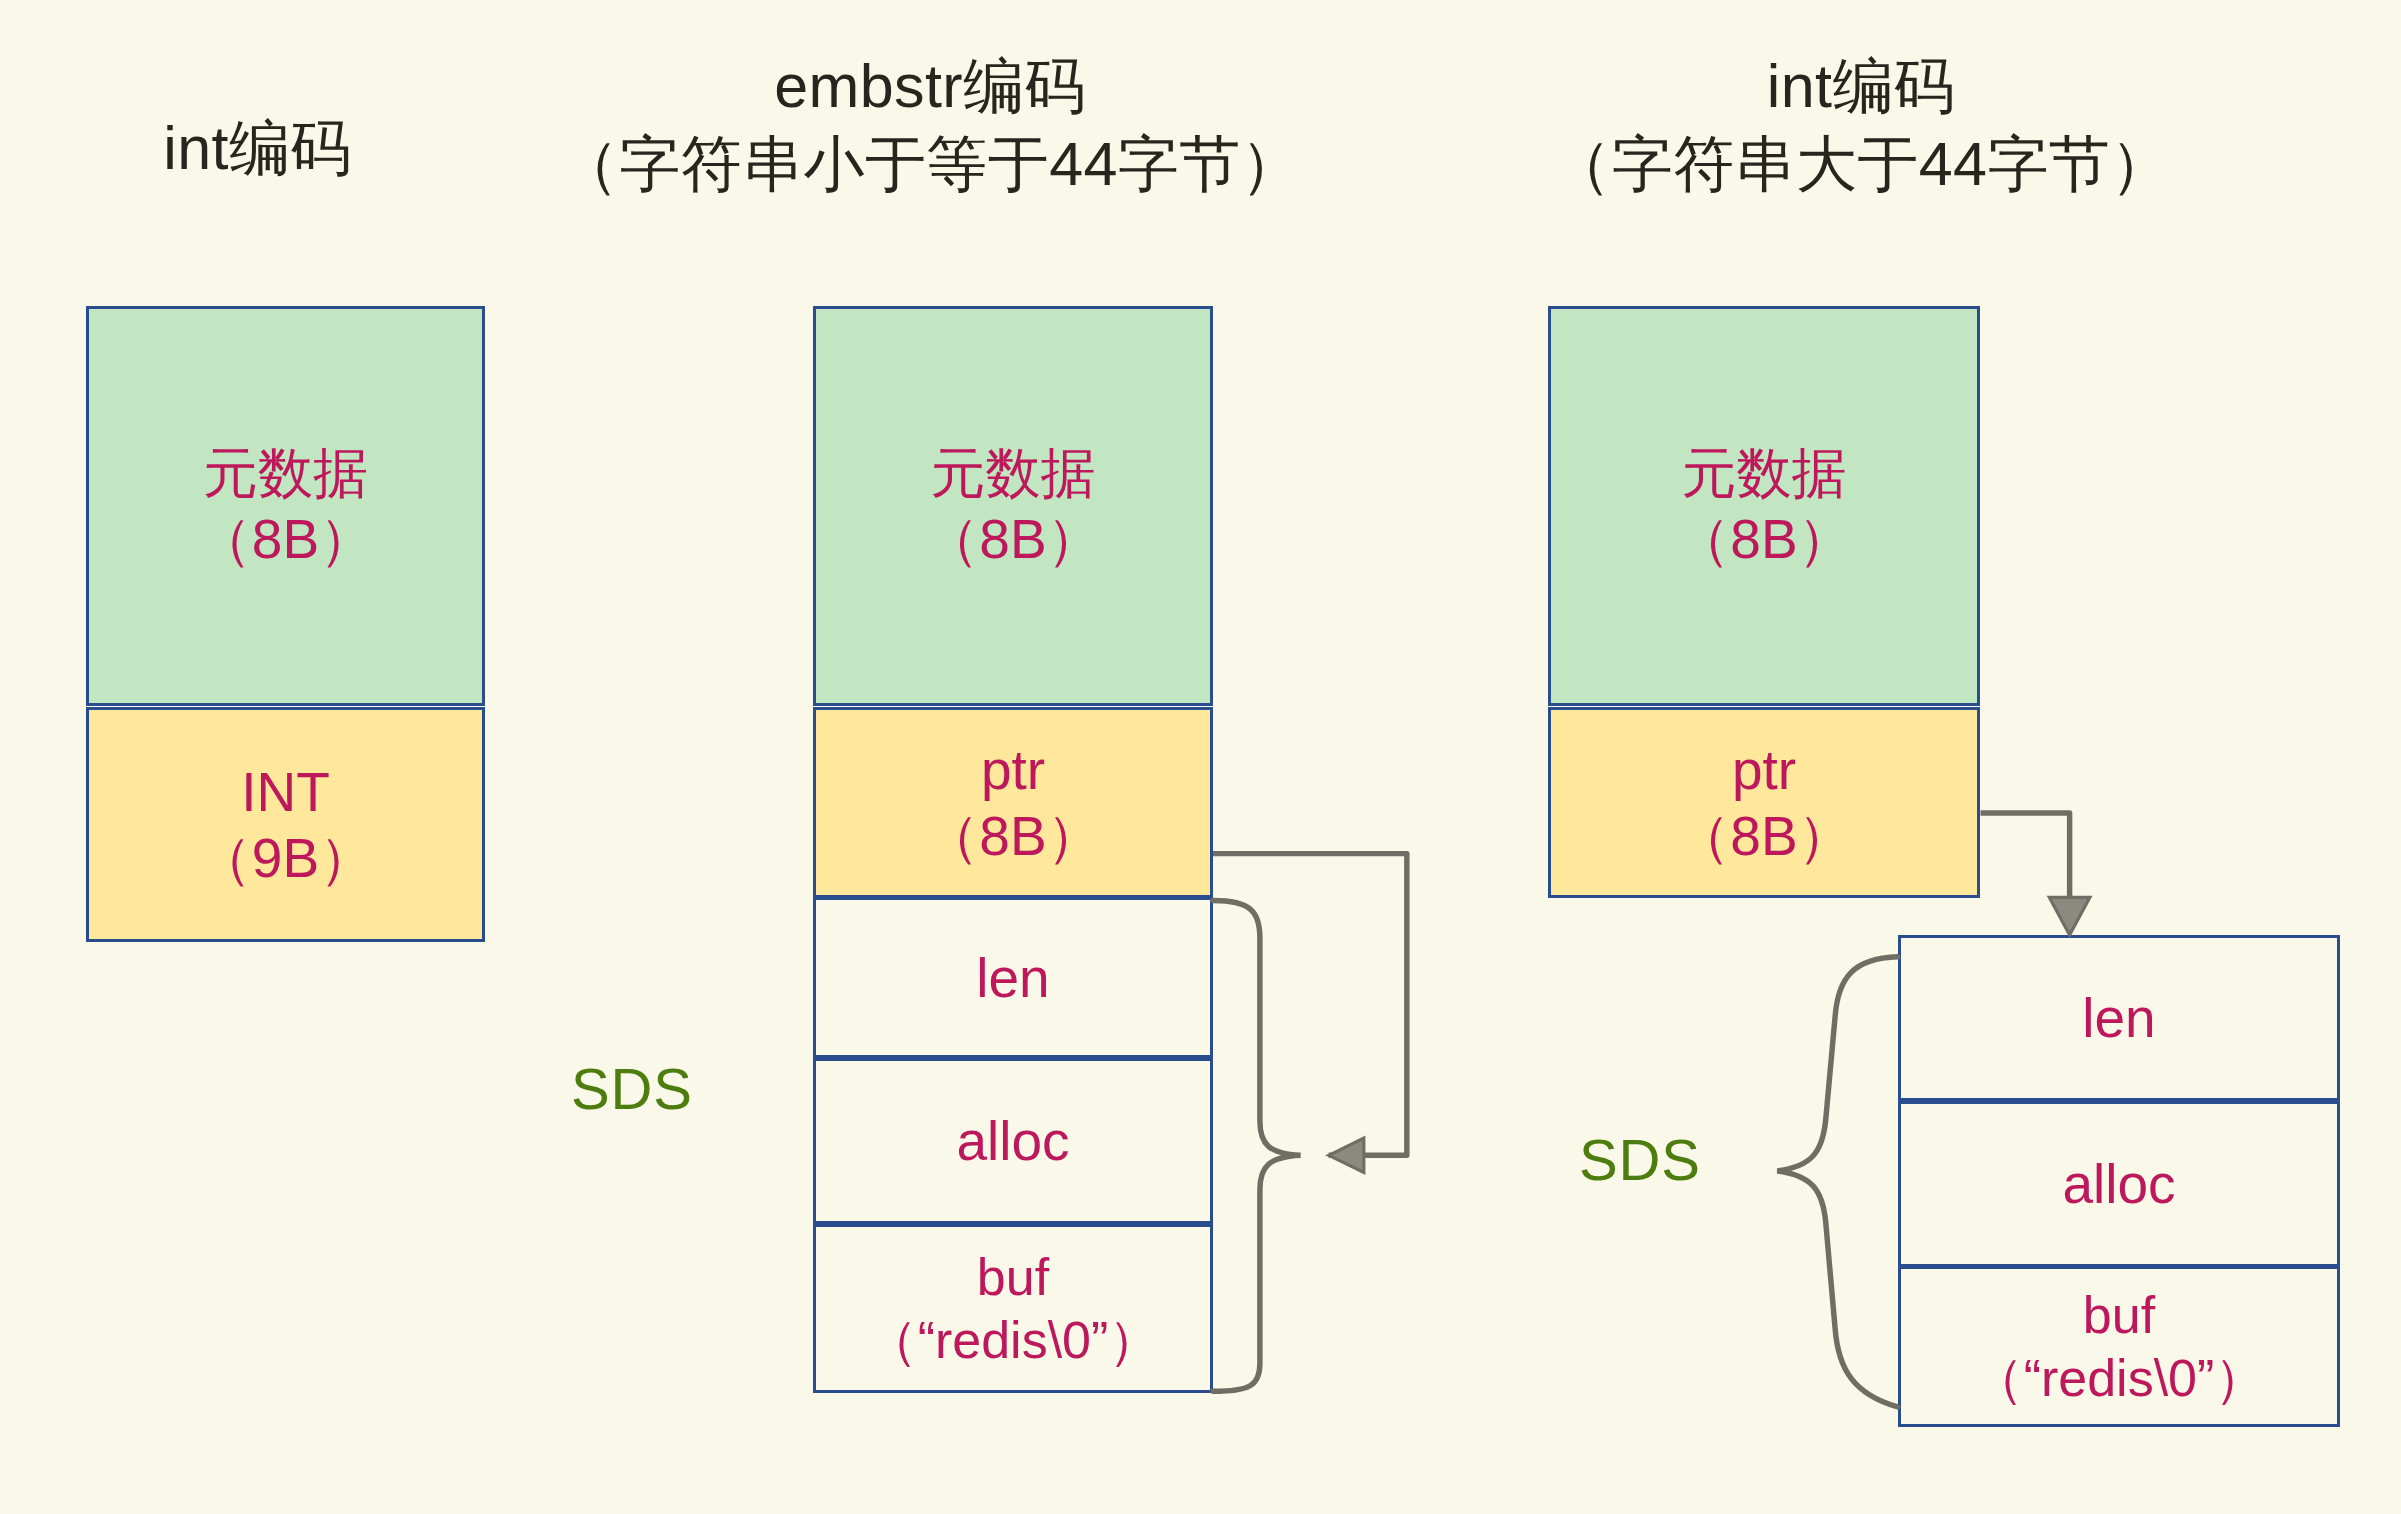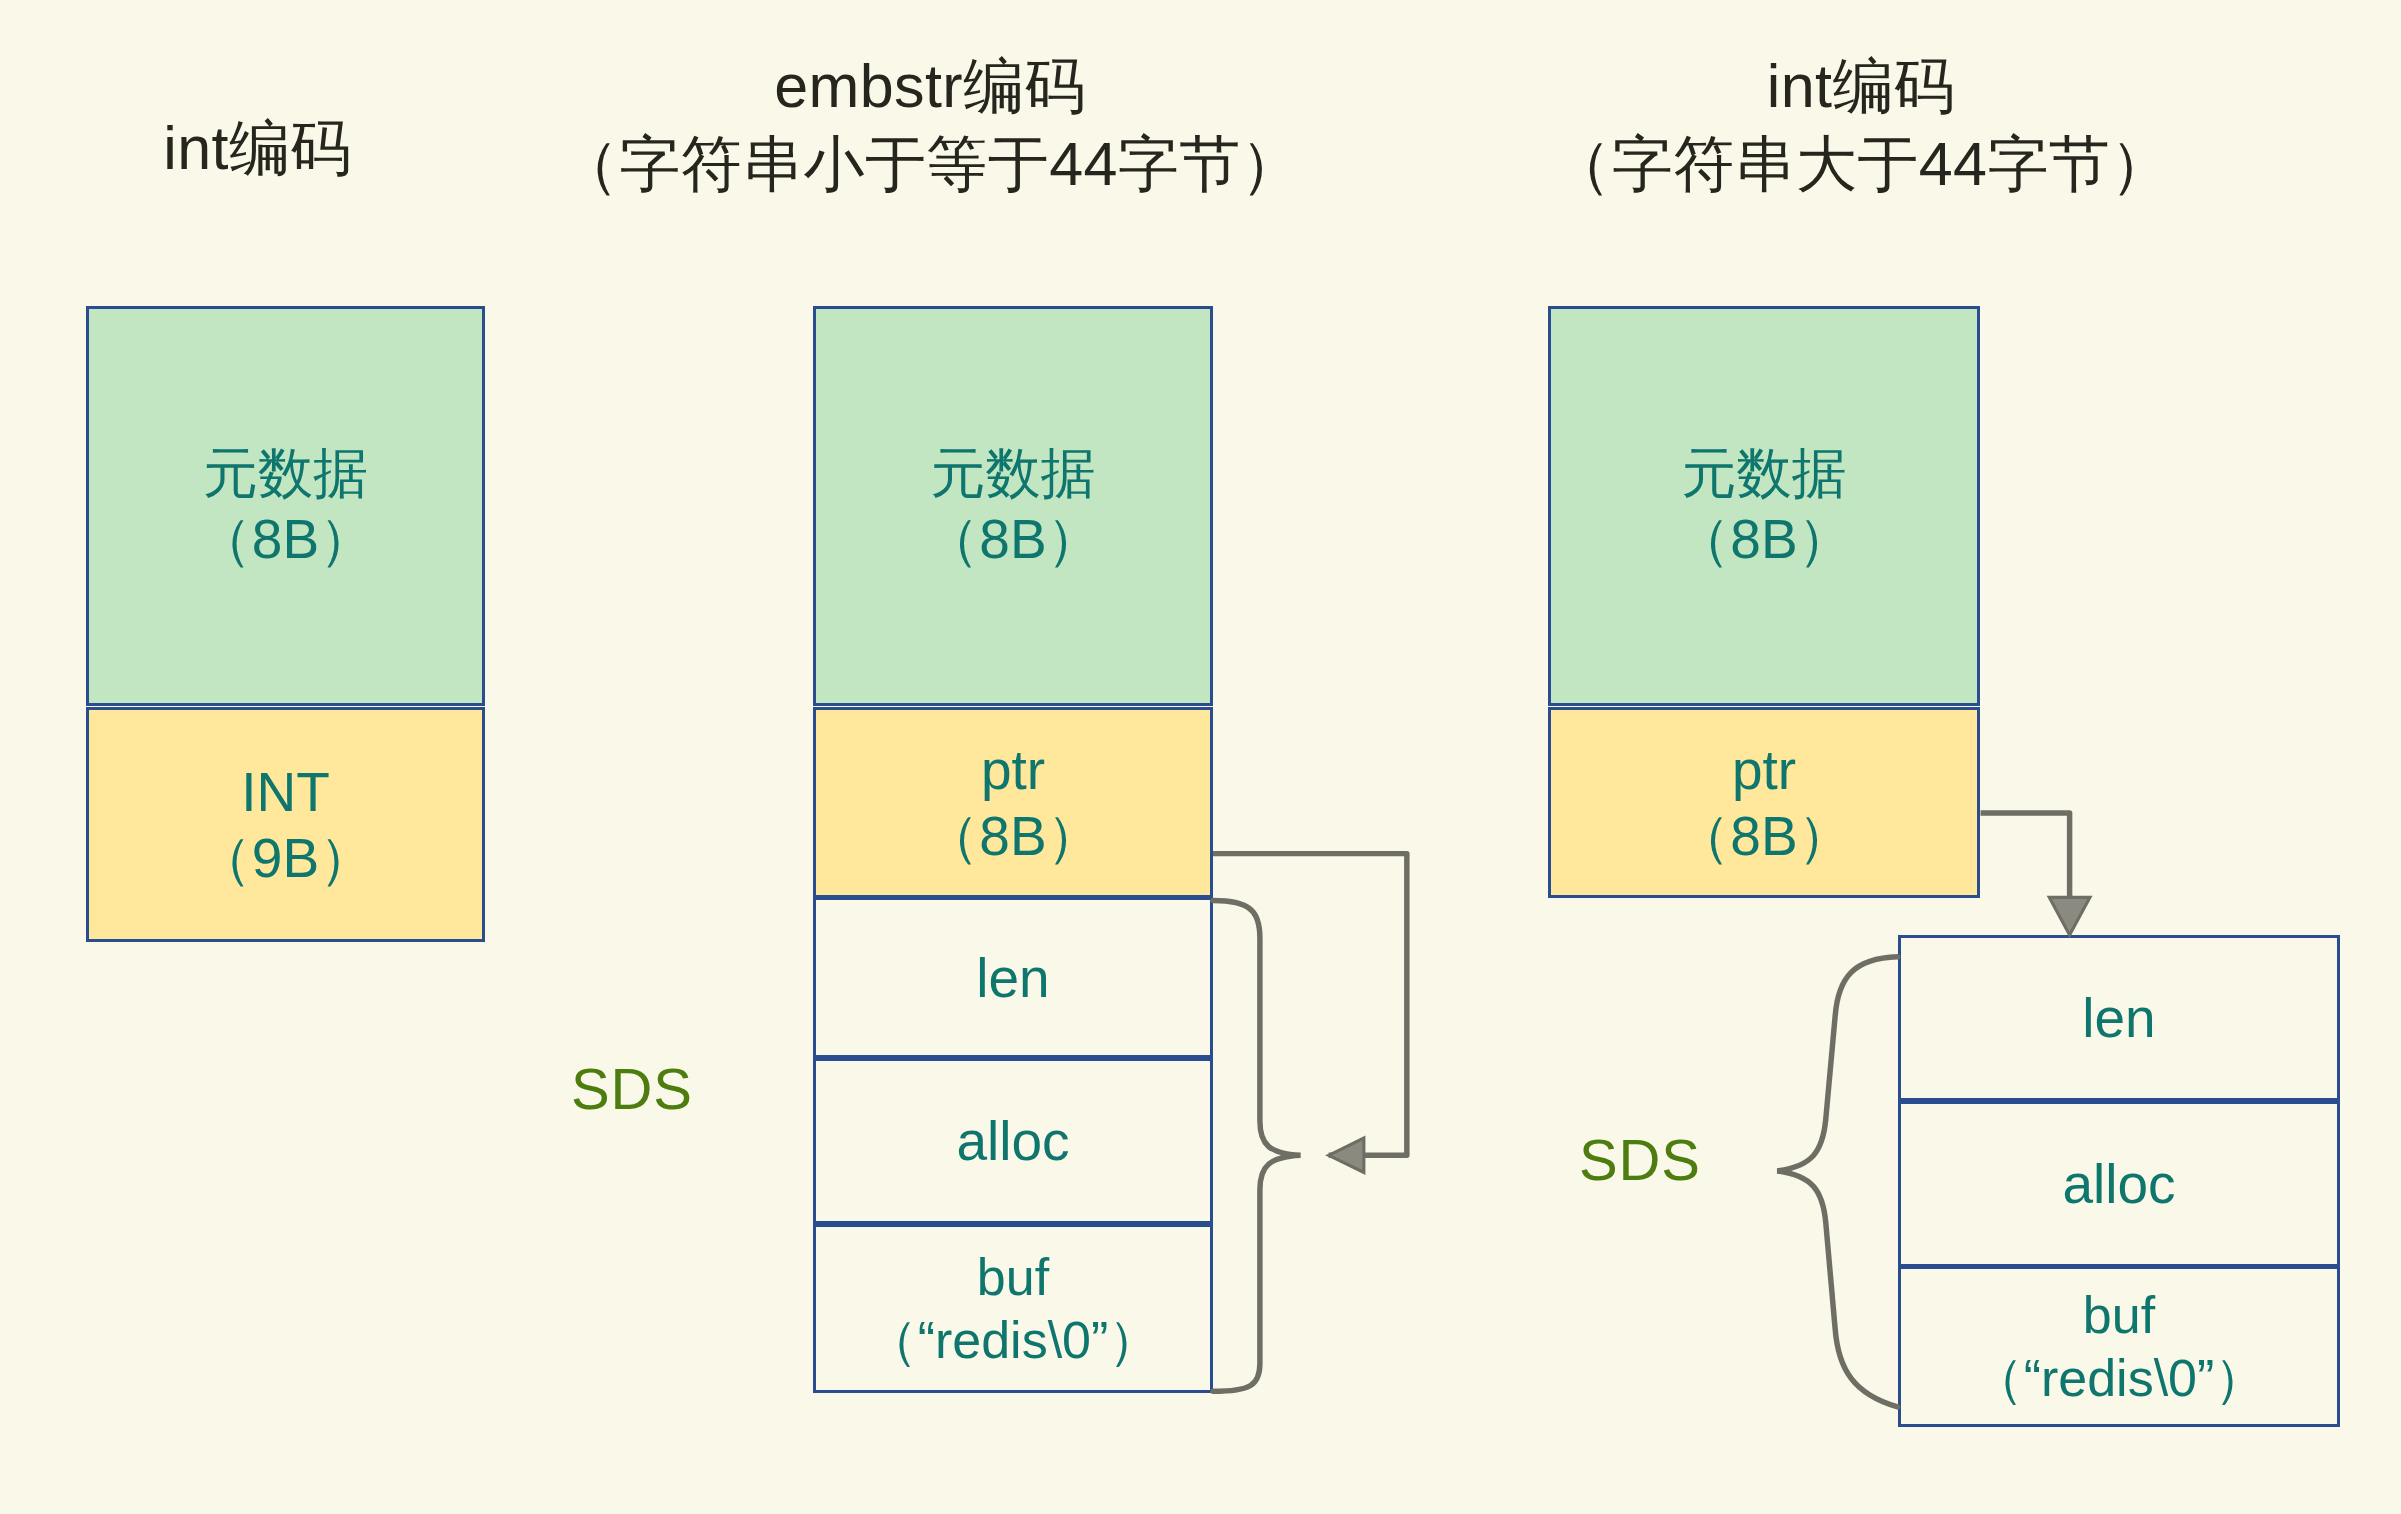--- a/index.html
+++ b/index.html
@@ -34,21 +34,21 @@
   .box {
     position: absolute;
     box-sizing: border-box;
     border: 3.9px solid #2a4d8f;
     display: flex;
     align-items: center;
     justify-content: center;
     text-align: center;
     font-size: 55px;
     line-height: 1.2;
-    color: #0f766e;
+    color: #be185d;
     white-space: pre-line;
   }
   .box.meta  { background: #c2e6c2; }
   .box.ptr   { background: #ffe79b; }
   .box.plain { background: #faf8e8; }
 
   
   #int-meta { left: 86px; top: 306px; width: 399px; height: 400px; }
   #int-int  { left: 86px; top: 707px; width: 399px; height: 235px; }
 

